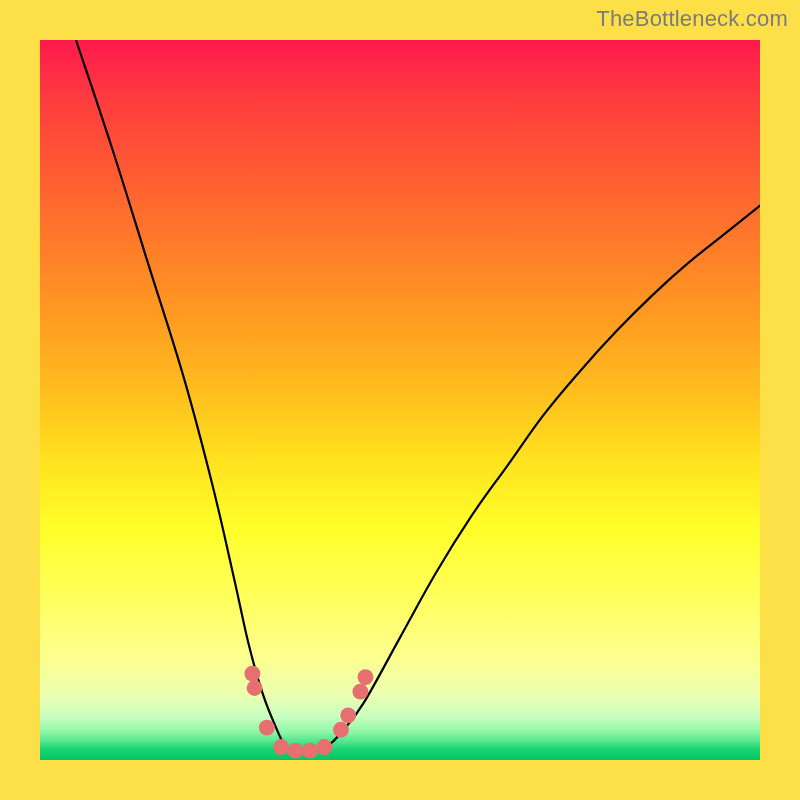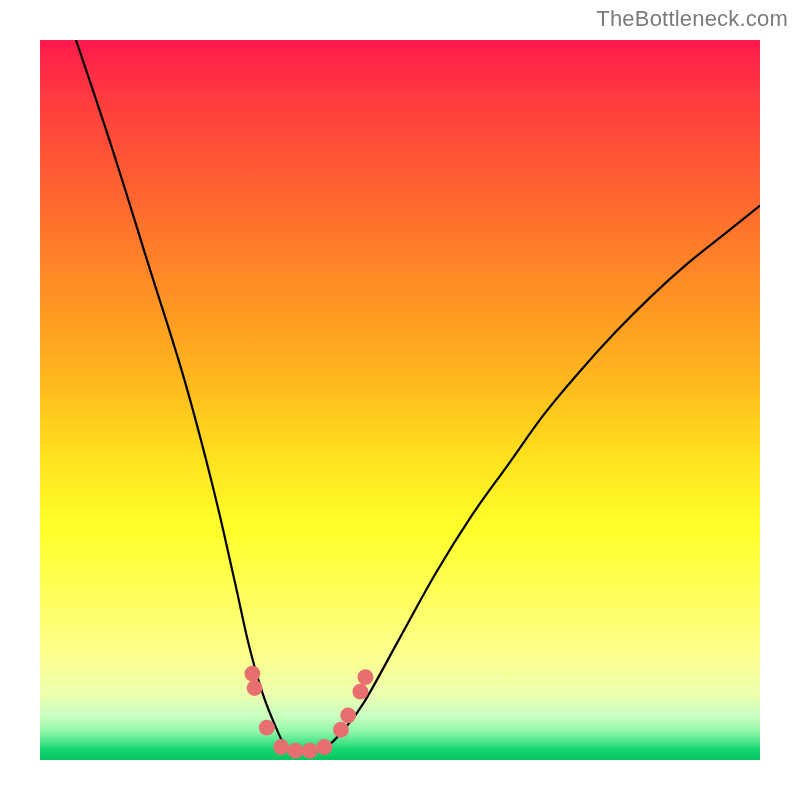--- a/index.html
+++ b/index.html
@@ -10,21 +10,21 @@
     background: #000;
     overflow: hidden;
     font-family: Arial, Helvetica, sans-serif;
   }
   .frame {
     position: absolute;
     left: 0;
     top: 0;
     width: 800px;
     height: 800px;
-    background: #ffffff;
+    background: #fde047;
   }
   .plot {
     position: absolute;
     left: 40px;
     top: 40px;
     width: 720px;
     height: 720px;
     overflow: hidden;
   }
   .gradient {

